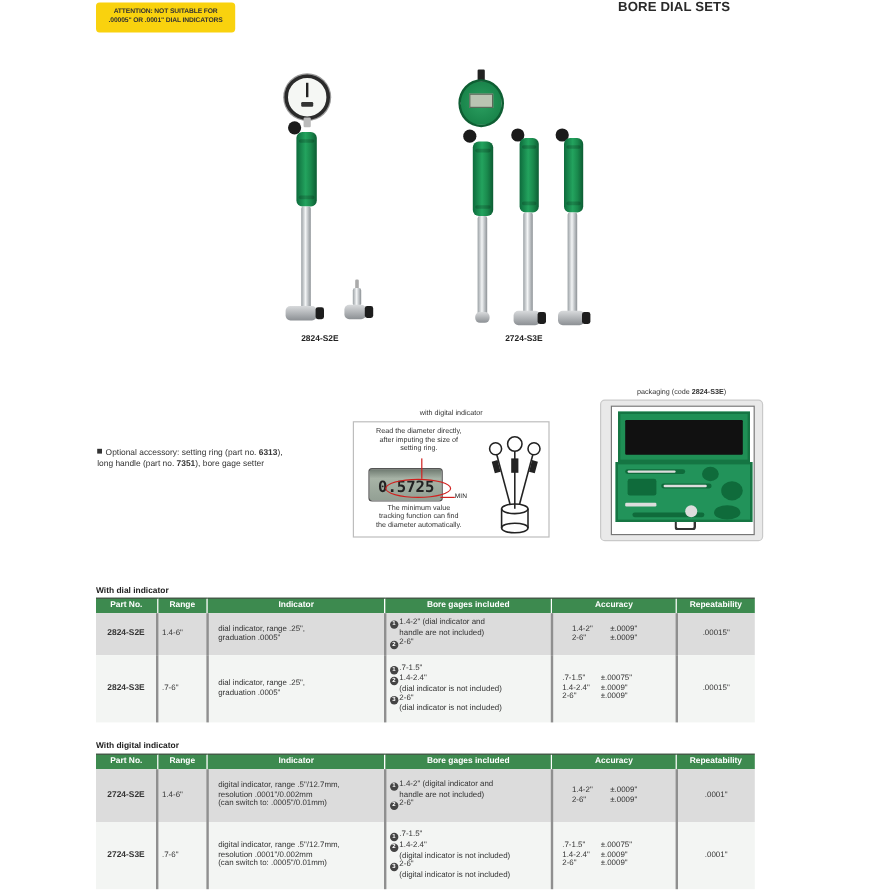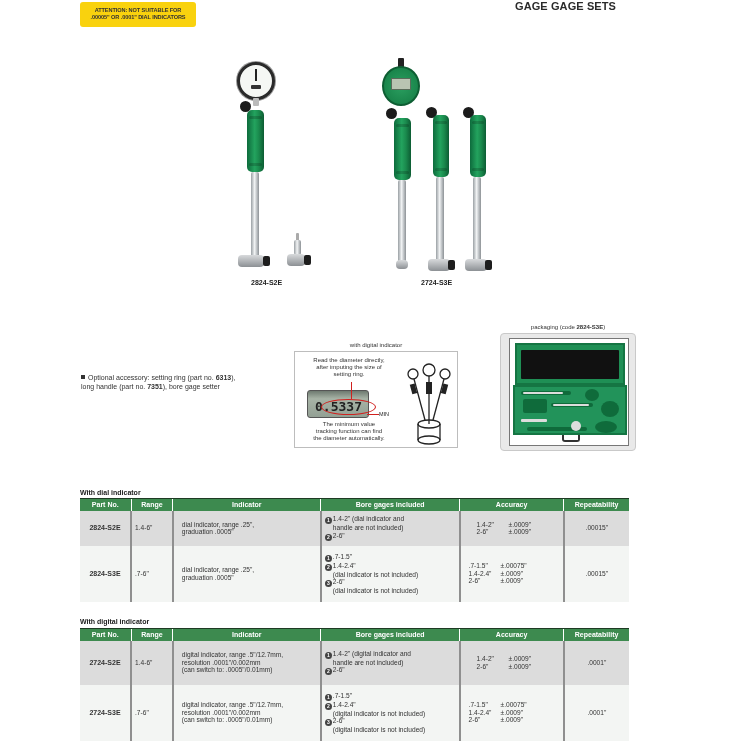--- a/index.html
+++ b/index.html
@@ -102,21 +102,21 @@
     .circ { display: inline-block; width: 7px; height: 7px; border-radius: 50%; background: #444; color: #fff; font-size: 5px; line-height: 7px; text-align: center; margin-right: 1px; vertical-align: -1px; font-weight: bold; }
     .indent { padding-left: 8px; }
   </style>
 </head>
 <body>
 
 <div class="attention">
   <div>ATTENTION: NOT SUITABLE FOR</div>
   <div>.00005" OR .0001" DIAL INDICATORS</div>
 </div>
-<div class="page-title">GAGE GAGE SETS</div>
+<div class="page-title">BORE DIAL SETS</div>
 
 <div>
   <div class="dial" style="left:237px;top:62px;width:38px;height:38px;">
     <div class="needle"></div>
       <div class="logo"></div>
   </div>
   <div class="stem" style="left:253px;top:98px;width:6px;height:8px;background:#bbb;"></div>
   <div class="knob" style="left:240px;top:101px;"></div>
   <div class="handle" style="left:247px;top:110px;width:17px;height:62px;"></div>
   <div class="rod" style="left:251px;top:172px;width:8px;height:86px;"></div>
@@ -159,21 +159,21 @@
 </div>
 
 <div class="box-title" style="left:294px;top:342px;width:164px;">with digital indicator</div>
 <div class="digital-box">
   <div class="txt" style="left:4px;top:5px;width:100px;">
     <div>Read the diameter directly,</div>
     <div>after imputing the size of</div>
     <div>setting ring.</div>
   </div>
   <div class="lcd-img">
-    <div class="lcd-digits">0.5337</div>
+    <div class="lcd-digits">0.5725</div>
   </div>
   <div class="lcd-arrow-v"></div>
   <div class="lcd-ring"></div>
   <div class="lcd-arrow-h"></div>
   <div class="min-label">MIN</div>
   <div class="txt" style="left:4px;top:69px;width:100px;">
     <div>The minimum value</div>
     <div>tracking function can find</div>
     <div>the diameter automatically.</div>
   </div>

